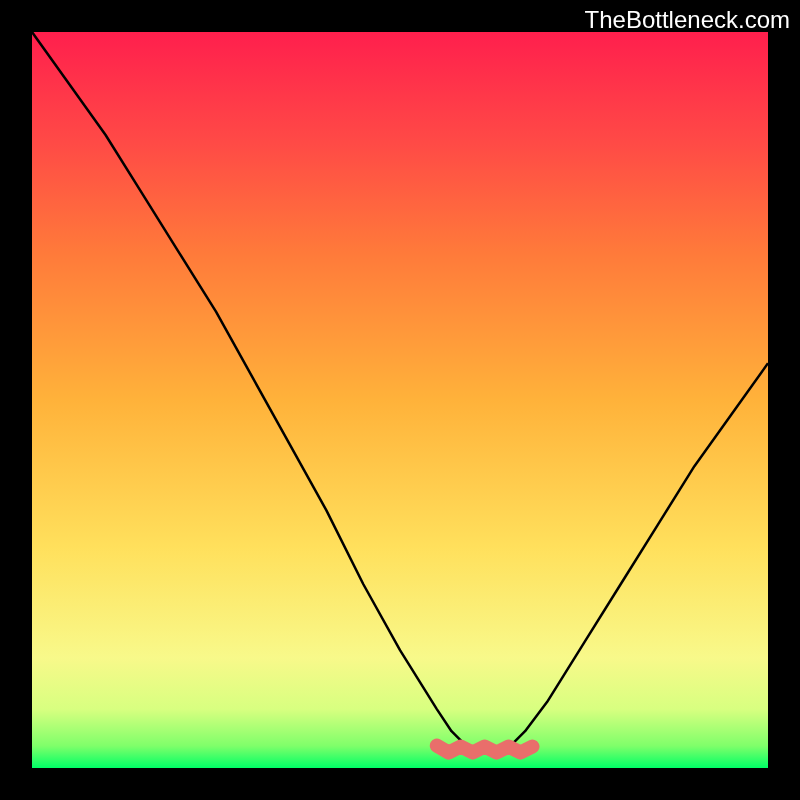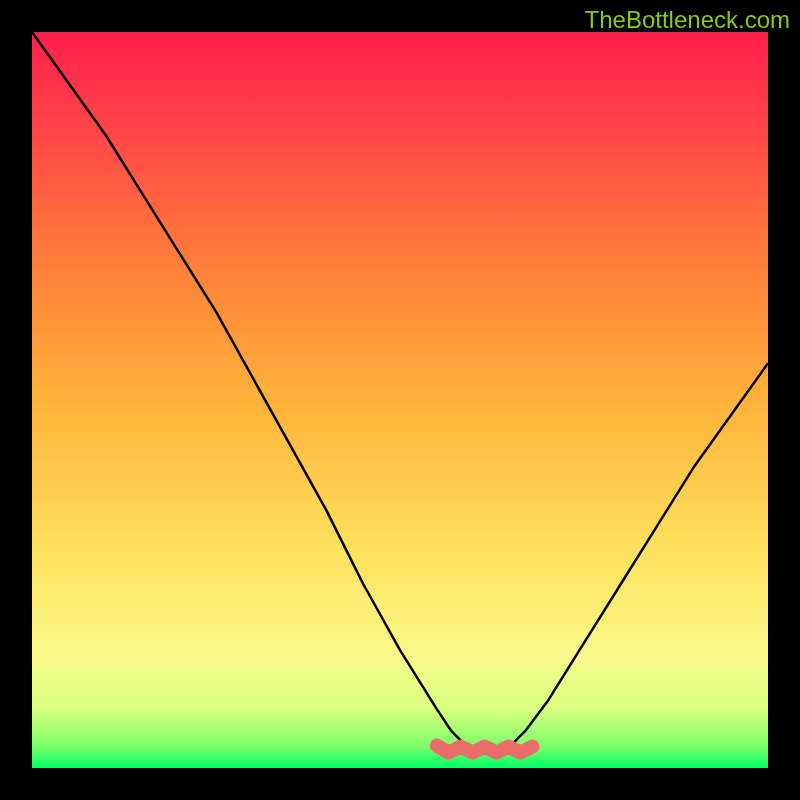--- a/index.html
+++ b/index.html
@@ -16,21 +16,21 @@
     left: 32px;
     top: 32px;
     width: 736px;
     height: 736px;
     background: #000;
   }
   .watermark {
     position: absolute;
     top: 6px;
     right: 10px;
-    color: #84cc16;
+    color: #ffffff;
     font-size: 24px;
     font-weight: 500;
     z-index: 20;
   }
   svg {
     display: block;
   }
 </style>
 </head>
 <body>

